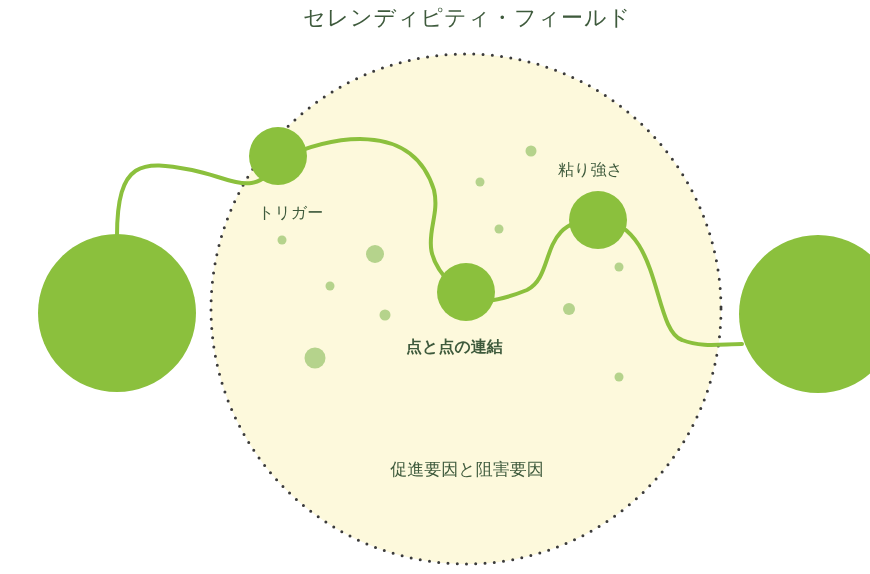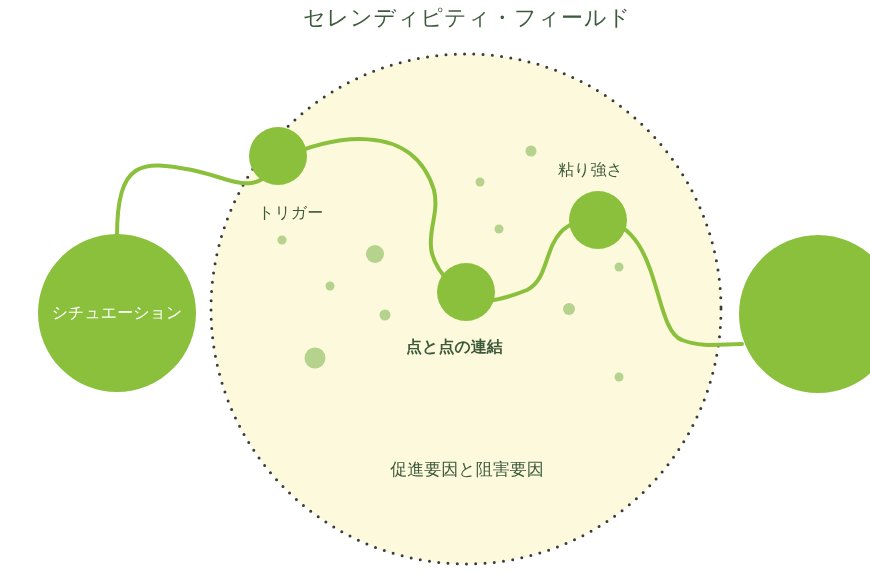--- a/index.html
+++ b/index.html
@@ -47,23 +47,20 @@
     <circle cx="246" cy="156" r="29" fill="#8bc03d"></circle>
     <circle cx="434" cy="292" r="29" fill="#8bc03d"></circle>
     <circle cx="566" cy="220" r="29" fill="#8bc03d"></circle>
 
     <circle cx="85" cy="313" r="79" fill="#8bc03d"></circle>
     <circle cx="786" cy="314" r="79" fill="#8bc03d"></circle>
   </svg>
 
   <div class="lbl title">セレンディピティ・フィールド</div>
 
-  <div class="node-text" style="left:6px; top:302px; width:158px; font-size:16px;">
-    <span>シチュエーション</span>
-  </div>
 
 
   <div class="lbl dark" style="left:226px; top:203px;">トリガー</div>
   <div class="lbl dark" style="left:374px; top:337px;font-weight:bold;">点と点の連結</div>
   <div class="lbl dark" style="left:526px; top:160px;font-family:Liberation Serif, serif;">粘り強さ</div>
   <div class="lbl" style="left:0; width:870px; text-align:center; top:458px; font-size:17px; padding-right:0;">促進要因と阻害要因</div>
 
 </div>
 
 </body></html>

